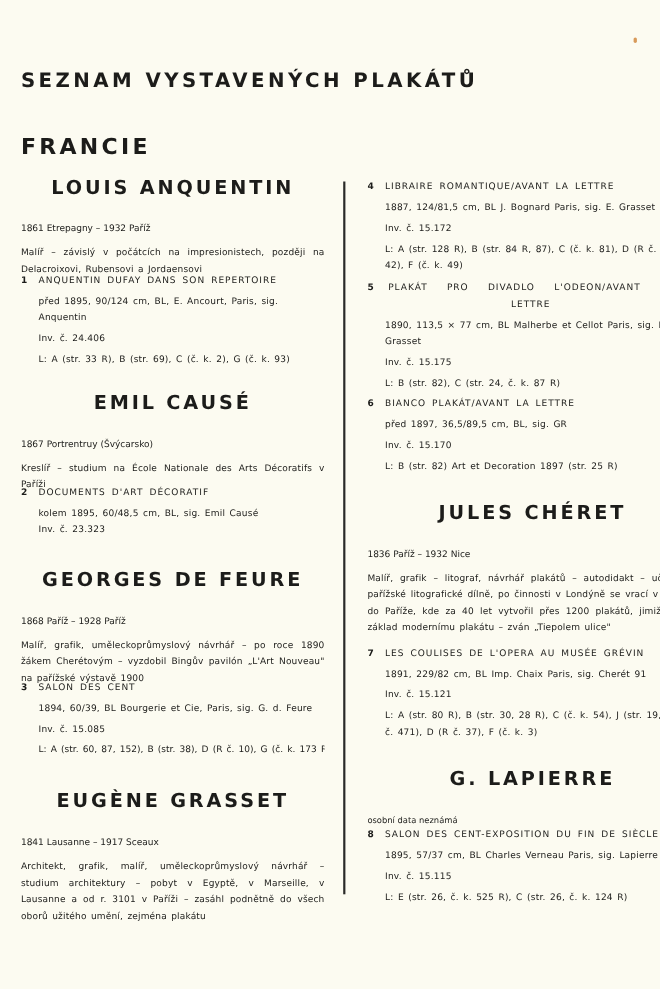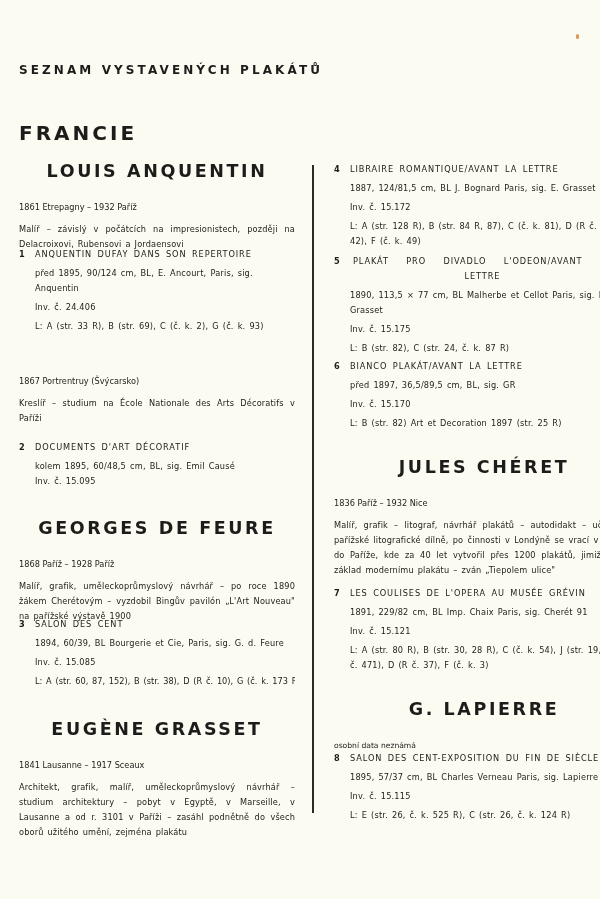--- a/index.html
+++ b/index.html
@@ -4,21 +4,21 @@
 <style>
   html, body { margin: 0; padding: 0; }
   body {
     width: 600px; height: 899px; overflow: hidden; position: relative;
     background: #fcfbf1;
     color: #1c1c1a;
     font-family: "DejaVu Sans", sans-serif;
   }
   .page-title {
     position: absolute; left: 19px; top: 63px;
-    font-size: 12px; font-weight: bold; letter-spacing: 3.1px;
+    font-size: 18px; font-weight: bold; letter-spacing: 3.1px;
     white-space: nowrap;
   }
   .section-title {
     position: absolute; left: 19px; top: 121px;
     font-size: 20px; font-weight: bold; letter-spacing: 3px;
   }
   .divider {
     position: absolute; left: 312px; top: 165px; width: 1.5px; height: 648px;
     background: #2a2a28;
   }
@@ -72,31 +72,32 @@
     <div class="item-head">
       <span class="item-num">1</span>
       <span class="item-title">ANQUENTIN DUFAY DANS SON REPERTOIRE</span>
     </div>
     <div class="item-line">před 1895, 90/124 cm, BL, E. Ancourt, Paris, sig. Anquentin</div>
     <div class="item-line">Inv. č. 24.406</div>
     <div class="item-line nowrap">L: A (str. 33 R), B (str. 69), C (č. k. 2), G (č. k. 93)</div>
   </div>
 
   <div class="artist" style="top:356px">
+    <div class="artist-name">EMIL CAUSÉ</div>
     <div class="artist-life">1867 Portrentruy (Švýcarsko)</div>
     <div class="artist-bio">Kreslíř – studium na École Nationale des Arts Décoratifs v Paříži</div>
   </div>
 
   <div class="item" style="top:440px">
     <div class="item-head">
       <span class="item-num">2</span>
       <span class="item-title">DOCUMENTS D'ART DÉCORATIF</span>
     </div>
     <div class="item-line">kolem 1895, 60/48,5 cm, BL, sig. Emil Causé</div>
-    <div class="item-line tight">Inv. č. 15.095</div>
+    <div class="item-line tight">Inv. č. 23.323</div>
   </div>
 
   <div class="artist" style="top:517px">
     <div class="artist-name">GEORGES DE FEURE</div>
     <div class="artist-life">1868 Paříž – 1928 Paříž</div>
     <div class="artist-bio">Malíř, grafik, uměleckoprůmyslový návrhář – po roce 1890 žákem Cherétovým – vyzdobil Bingův pavilón „L'Art Nouveau" na pařížské výstavě 1900</div>
   </div>
 
   <div class="item" style="top:617px">
     <div class="item-head">

